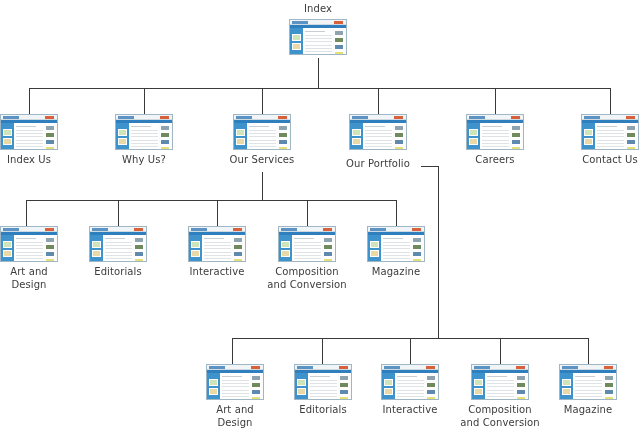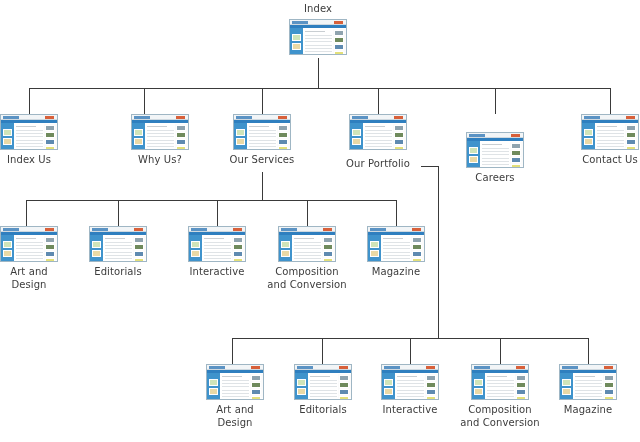--- a/index.html
+++ b/index.html
@@ -224,21 +224,21 @@
       <div class="t-right">
           <div class="t-rimg i1"></div>
           <div class="t-rimg i2"></div>
           <div class="t-rimg i3"></div>
           <div class="t-rimg i4"></div>
         </div>
     </div>
     <div class="label">Index Us</div>
   </div>
 
-  <div class="node" style="left:115px; top:114px;margin-left:16px;">
+  <div class="node" style="left:115px; top:114px;">
     <div class="thumb">
       <div class="t-topbar"></div>
         <div class="t-logo"></div>
         <div class="t-cta"></div>
       <div class="t-navbar"></div>
         <div class="t-side"></div>
       <div class="t-side-img a"></div>
         <div class="t-side-img b"></div>
       <div class="t-main">
           <div class="t-row r1"></div>
@@ -311,21 +311,21 @@
       <div class="t-right">
           <div class="t-rimg i1"></div>
           <div class="t-rimg i2"></div>
           <div class="t-rimg i3"></div>
           <div class="t-rimg i4"></div>
         </div>
     </div>
     <div class="label" style="white-space:nowrap; margin-left:-12px; width:82px;margin-top:7px;">Our Portfolio</div>
   </div>
 
-  <div class="node" style="left:466px; top:132px;">
+  <div class="node" style="left:466px; top:114px;">
     <div class="thumb">
       <div class="t-topbar"></div>
         <div class="t-logo"></div>
         <div class="t-cta"></div>
       <div class="t-navbar"></div>
         <div class="t-side"></div>
       <div class="t-side-img a"></div>
         <div class="t-side-img b"></div>
       <div class="t-main">
           <div class="t-row r1"></div>

